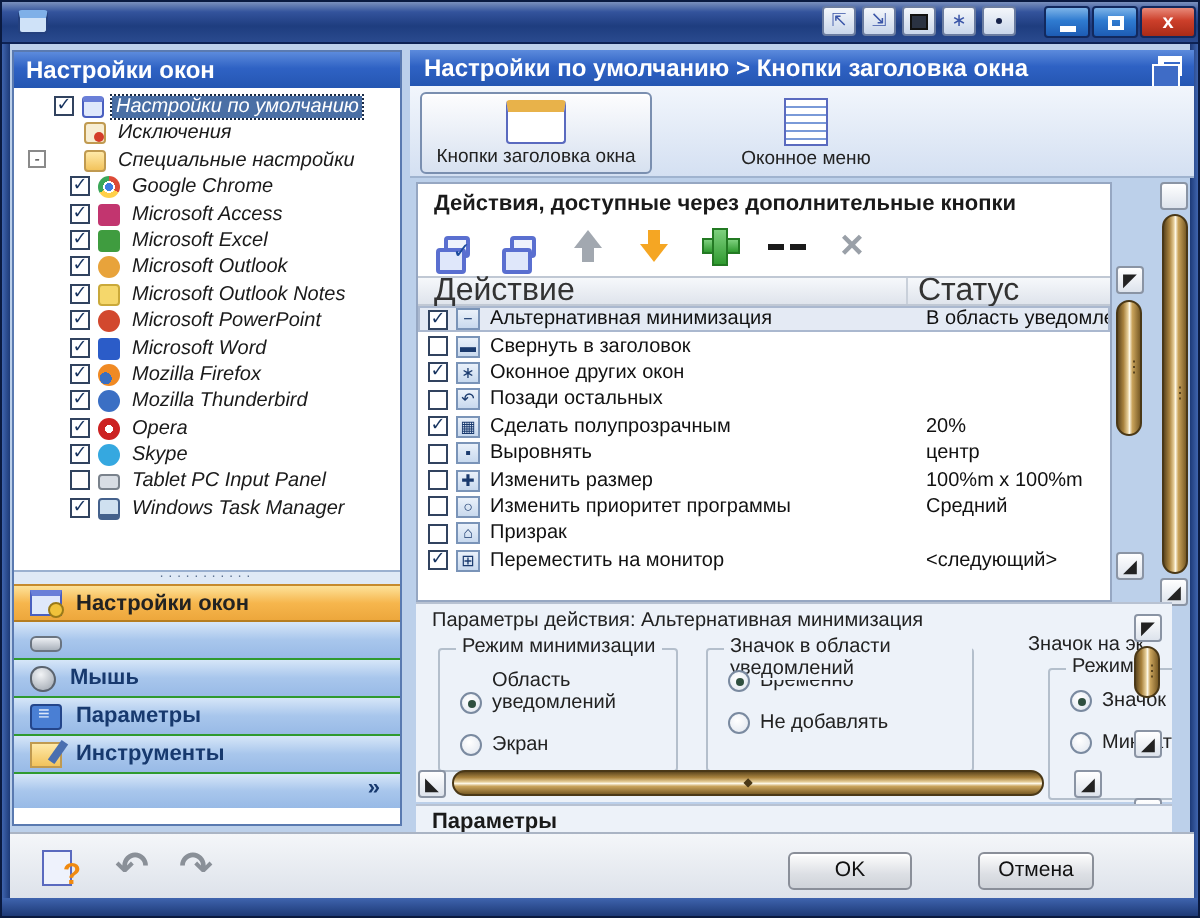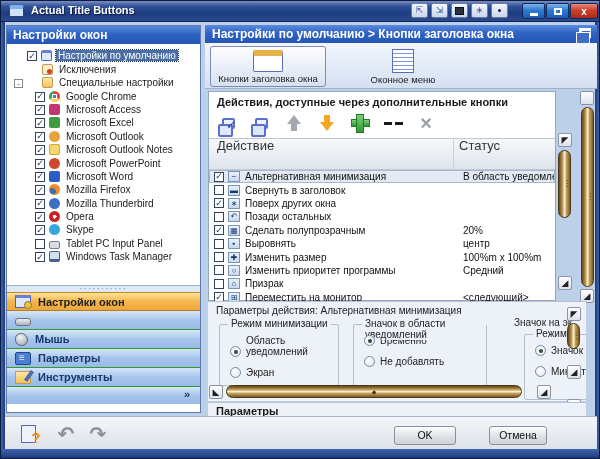--- a/index.html
+++ b/index.html
@@ -32,21 +32,21 @@
     background:linear-gradient(90deg,#3f64ae,#1d3a78);}
   .frame-left{left:0;} .frame-right{right:0;background:linear-gradient(90deg,#1d3a78,#3f64ae);}
   .frame-bottom{position:absolute;left:0;top:448px;width:600px;height:11px;
     background:linear-gradient(180deg,#3f64ae,#16306a);}
   
   .lp{position:absolute;left:5px;top:24px;width:195px;height:388px;background:#fff;
     border:1px solid #5a7ab0;}
   .lp-header{height:18px;background:linear-gradient(180deg,#5c8bdc,#2f62c4 45%,#2456b2);
     color:#fff;font-size:12px;font-weight:bold;padding:2px 0 0 6px;}
   .tree{height:241px;overflow:hidden;padding-top:4px;position:relative;background:#fff;}
-  .titem{display:flex;align-items:flex-end;height:13.4px;font-size:10px;color:#1a1a1a;white-space:nowrap;}
+  .titem{display:flex;align-items:flex-start;height:13.4px;font-size:10px;color:#1a1a1a;white-space:nowrap;font-style:italic;}
   .titem .pad0{width:20px;} .titem .pad1{width:28px;}
   .titem .nocb{width:15px;}
   .exp{width:9px;height:9px;border:1px solid #8a8a8a;background:#fff;font-size:8px;line-height:7px;
     text-align:center;color:#333;margin:0 4px 0 7px;}
   .cb{width:10px;height:10px;border:1px solid #31435f;background:#fff;flex:none;
     display:inline-flex;align-items:center;justify-content:center;margin-right:4px;}
   .cb.on::after{content:"✓";font-size:9px;font-weight:bold;color:#15325e;margin-top:-1px;}
   .tico{width:11px;height:11px;flex:none;margin-right:4px;border-radius:2px;}
   .tlabel{padding:0 2px;}
   .titem.sel .tlabel{background:#4a6fa5;color:#fff;outline:1px dotted #1a2a44;}
@@ -136,22 +136,22 @@
   .arr-down .tri{border-top:9px solid #f5a623;top:7px;}
   .arr-down .stem{top:0;background:#f5a623;}
   .ico-plus{position:relative;width:17px;height:17px;}
   .ico-plus::before{content:"";position:absolute;left:0;top:5.5px;width:17px;height:6px;
     background:linear-gradient(180deg,#7ed07e,#2f9a2f);box-shadow:0 0 0 1px #237a23;}
   .ico-plus::after{content:"";position:absolute;left:5.5px;top:0;width:6px;height:17px;
     background:linear-gradient(180deg,#7ed07e,#2f9a2f);box-shadow:0 0 0 1px #237a23;}
   .ico-mm{display:flex;gap:3px;} .ico-mm i{width:8px;height:3px;background:#1a1a1a;}
   .ico-x{font-size:20px;font-weight:bold;color:#9aa0a8;line-height:14px;}
   
-  .thead{display:flex;height:32px;background:linear-gradient(180deg,#f6f8fb,#dfe4ec);
-    border-top:1px solid #c0c8d4;border-bottom:1px solid #c0c8d4;font-size:13px;color:#333;}
+  .thead{display:flex;height:15px;background:linear-gradient(180deg,#f6f8fb,#dfe4ec);
+    border-top:1px solid #c0c8d4;border-bottom:1px solid #c0c8d4;font-size:16px;color:#333;}
   .thead .c1{width:245px;padding-left:8px;border-right:1px solid #c9d0da;line-height:14px;}
   .thead .c2{flex:1;padding-left:5px;line-height:14px;}
   .tbody{}
   .trow{display:flex;align-items:center;height:13.4px;font-size:10px;color:#111;}
   .trow.sel{background:#e4eaf4;outline:1px solid #aab8cf;outline-offset:-1px;}
   .trow .cb{margin:0 4px 0 5px;}
   .rglyph{width:12px;height:11px;border:1px solid #7a94b8;background:linear-gradient(180deg,#eaf1fa,#c8d9ee);
     font-size:8px;line-height:10px;text-align:center;color:#1a3a6e;flex:none;margin-right:5px;}
   .ract{width:218px;white-space:nowrap;overflow:hidden;}
   .rstat{flex:1;white-space:nowrap;overflow:hidden;}
@@ -195,21 +195,20 @@
     text-align:center;line-height:17px;cursor:pointer;box-shadow:0 1px 0 #fff inset;}
   .fbtn.disabled{color:#9aa0a8;}
 </style>
 </head>
 <body>
 
 <div class="window">
 
   <div class="titlebar">
     <span class="title-icon"></span>
-    <span class="title-text">Actual Title Buttons</span>
     <span class="tb-extras">
       <span class="tb-small">⇱</span>
       <span class="tb-small">⇲</span>
       <span class="tb-small dark">
           <span></span>
         </span>
       <span class="tb-small">∗</span>
       <span class="tb-small dot">
           <span></span>
         </span>
@@ -419,21 +418,21 @@
         </div>
       <div class="trow">
         <span class="cb"></span>
         <span class="rglyph">▬</span>
         <span class="ract">Свернуть в заголовок</span>
         <span class="rstat"></span>
         </div>
       <div class="trow">
         <span class="cb on"></span>
         <span class="rglyph">∗</span>
-        <span class="ract">Поверх других окна</span>
+        <span class="ract">Оконное других окон</span>
         <span class="rstat"></span>
         </div>
       <div class="trow">
         <span class="cb"></span>
         <span class="rglyph">↶</span>
         <span class="ract">Позади остальных</span>
         <span class="rstat"></span>
         </div>
       <div class="trow">
         <span class="cb on"></span>

